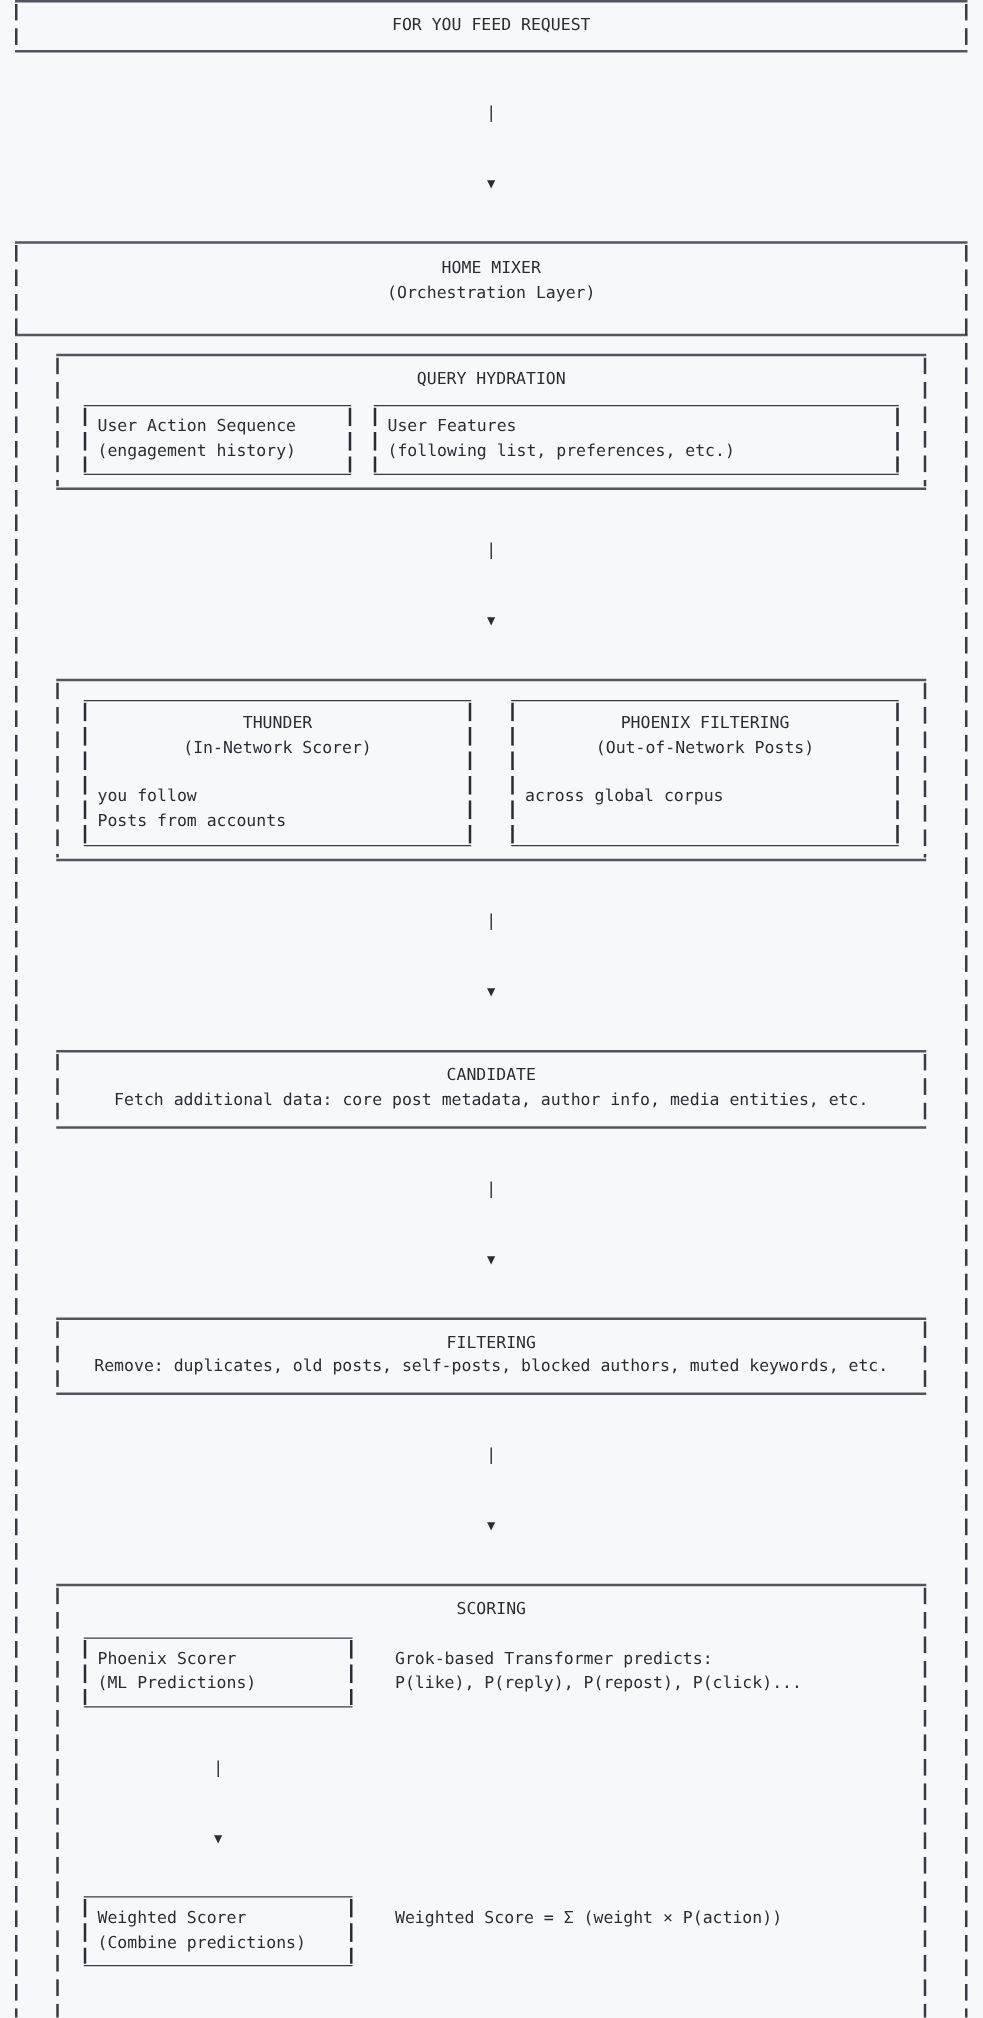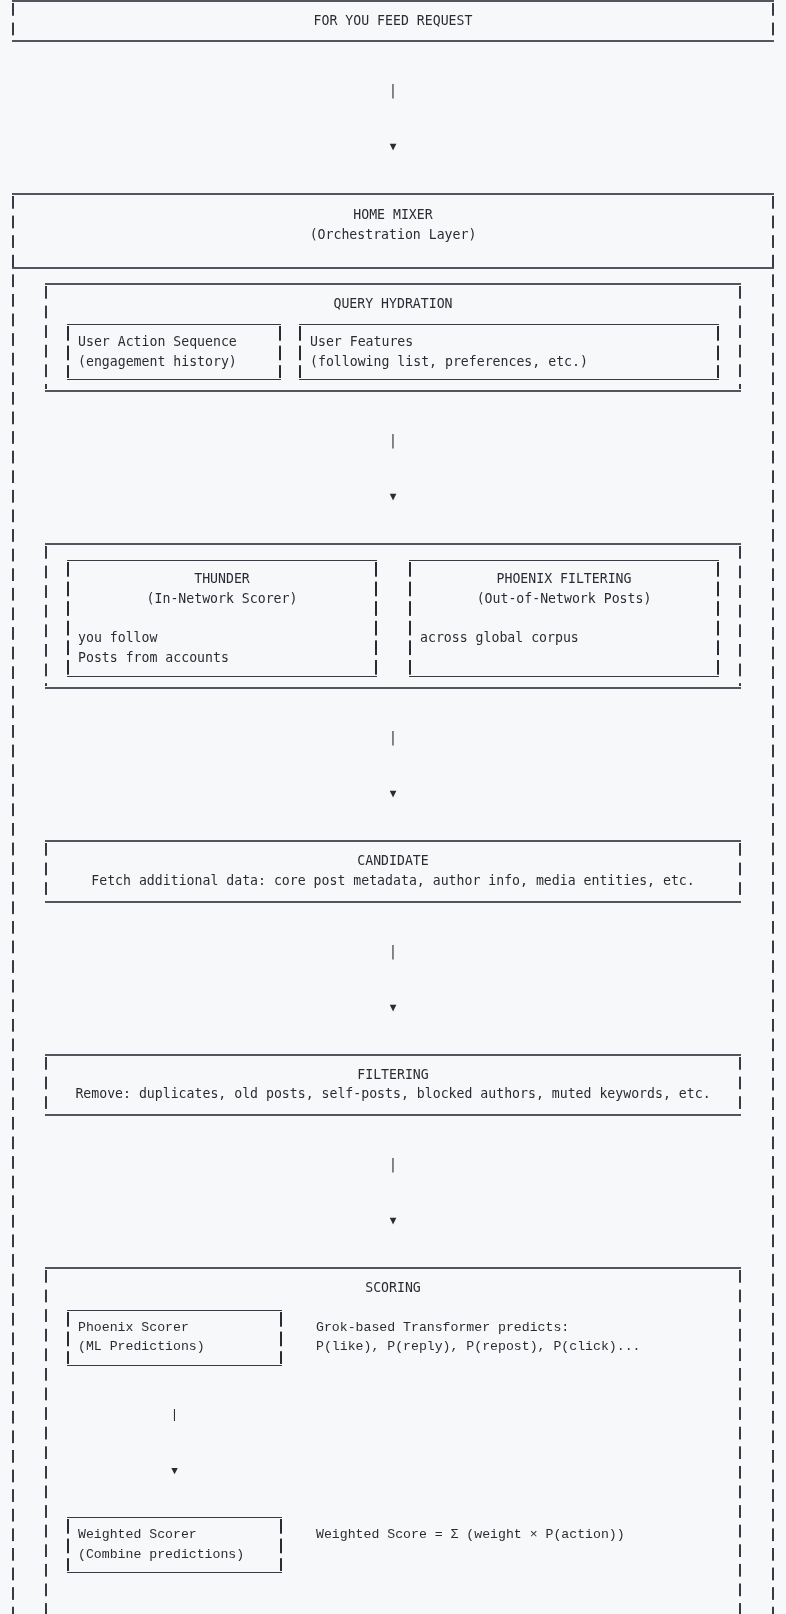--- a/index.html
+++ b/index.html
@@ -113,21 +113,21 @@
 
   
   .cols { display: flex; gap: 32px; padding: 0 22px; }
   .cols > .leaf { flex: 1 1 0; padding: 8px 11px 9px 11px; }
 
   .cols-qh { display: flex; gap: 18px; padding: 0 22px; }
   .qh-a { width: 214px; padding: 7px 11px 8px 11px; }
   .qh-b { flex: 1 1 0; padding: 7px 11px 8px 11px; }
 
   
-  .score-row { display: flex; align-items: flex-start; padding: 0 22px; font-family: Liberation Mono, monospace; }
+  .score-row { display: flex; align-items: flex-start; padding: 0 22px; }
   .score-box { width: 215px; padding: 7px 11px 8px 11px; flex: 0 0 215px; }
   .score-desc { margin-left: 34px; padding-top: 8px; }
   .score-conn { width: 215px; text-align: center; }
 
   .spacer-6  { height: 6px; }
   .spacer-8  { height: 8px; }
 </style>
 </head>
 <body>
 

